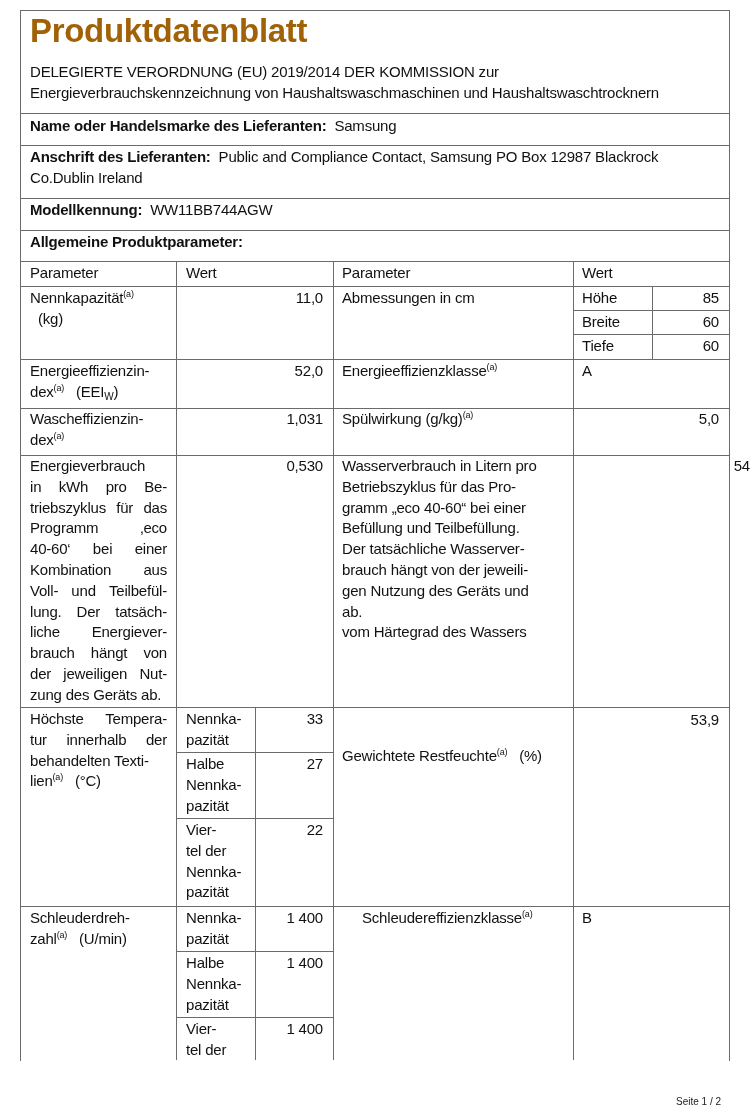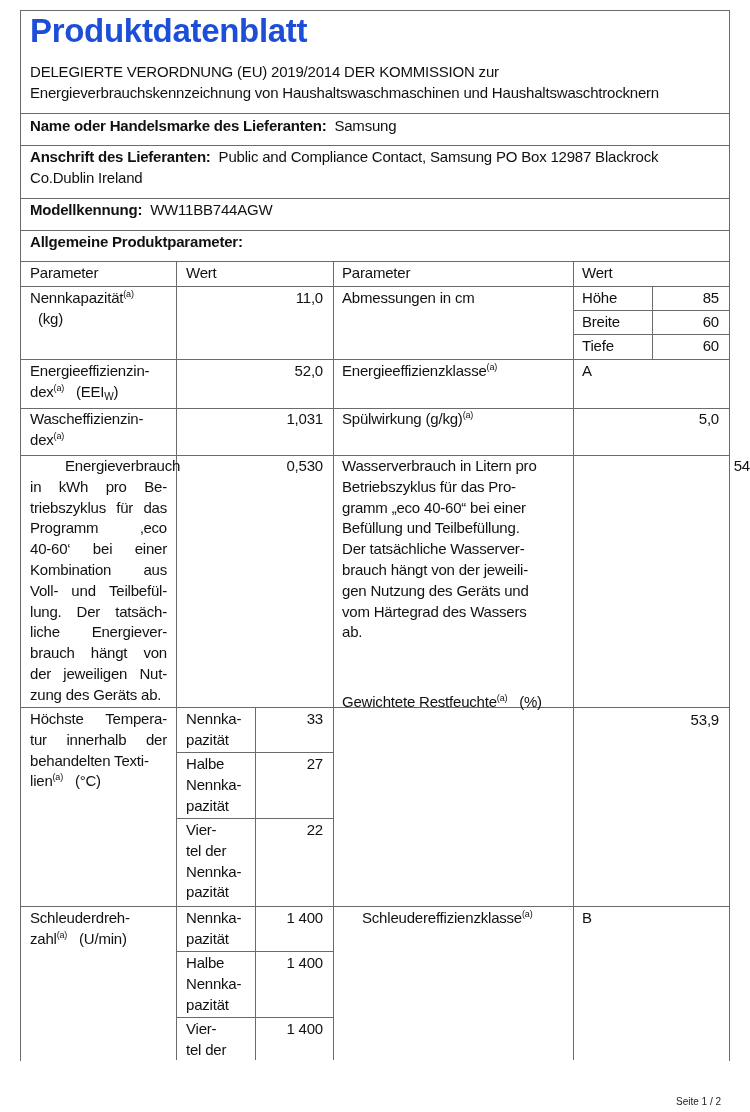--- a/index.html
+++ b/index.html
@@ -4,21 +4,21 @@
 <style>
   html, body { margin: 0; padding: 0; background: #ffffff; }
   body { width: 750px; height: 1112px; position: relative; overflow: hidden;
          font-family: "Liberation Sans", sans-serif; color: #111; }
   .page { position: absolute; left: 0; top: 0; width: 750px; height: 1112px; }
   .frame { position: absolute; left: 20px; top: 10px; width: 708px; height: 1050px;
            border-left: 1.5px solid #6b6b6b; border-right: 1.5px solid #6b6b6b; border-top: 1.5px solid #6b6b6b; }
   .hline { position: absolute; height: 0; border-top: 1.5px solid #6b6b6b; }
   .vline { position: absolute; width: 0; border-left: 1.5px solid #6b6b6b; }
   .t { position: absolute; font-size: 15px; line-height: 20.8px; white-space: nowrap; letter-spacing: -0.2px; }
-  .title { position: absolute; left: 30px; top: 12px; font-size: 33px; font-weight: bold; color: #1d4ed8;
+  .title { position: absolute; left: 30px; top: 12px; font-size: 33px; font-weight: bold; color: #a16207;
            letter-spacing: -0.3px; font-family: "Liberation Sans", sans-serif; }
   .b { font-weight: bold; }
   .r { text-align: right; }
   sup { font-size: 9px; line-height: 0; vertical-align: 6px; }
   sub { font-size: 10px; line-height: 0; vertical-align: -3px; }
   .footer { position: absolute; left: 676px; top: 1096px; font-size: 10px; color: #222; }
 </style>
 </head>
 <body>
 
@@ -106,21 +106,21 @@
   <div class="t" style="left:30px;top:430px;">
     <span>dex</span><sup>(a)</sup>
   </div>
   <div class="t r" style="left:176px;width:147px;top:409px;">1,031</div>
   <div class="t" style="left:342px;top:409px;">
     <span>Spülwirkung (g/kg)</span><sup>(a)</sup>
   </div>
   <div class="t r" style="left:573px;width:146px;top:409px;">5,0</div>
 
   <div id="energy-lines" style="position:absolute;left:30px;top:456px;width:137px;">
-      <div class="t" style="position: relative; white-space: nowrap; display: flex; justify-content: space-between; width: 137px; margin-left: 35px;">
+      <div class="t" style="position: relative; white-space: nowrap; display: flex; justify-content: space-between; width: 137px;">
         <span>Energieverbrauch</span>
       </div>
       <div class="t" style="position: relative; white-space: nowrap; display: flex; justify-content: space-between; width: 137px;">
         <span>in</span>
         <span>kWh</span>
         <span>pro</span>
         <span>Be-</span>
       </div>
       <div class="t" style="position: relative; white-space: nowrap; display: flex; justify-content: space-between; width: 137px;">
         <span>triebszyklus</span>
@@ -168,22 +168,22 @@
     </div>
   <div class="t r" style="left:176px;width:147px;top:456px;">0,530</div>
   <div id="water-lines" style="position:absolute;left:342px;top:456px;width:225px;">
       <div class="t" style="position: relative; white-space: nowrap;">Wasserverbrauch in Litern pro</div>
       <div class="t" style="position: relative; white-space: nowrap;">Betriebszyklus für das Pro-</div>
       <div class="t" style="position: relative; white-space: nowrap;">gramm „eco 40-60“ bei einer</div>
       <div class="t" style="position: relative; white-space: nowrap;">Befüllung und Teilbefüllung.</div>
       <div class="t" style="position: relative; white-space: nowrap;">Der tatsächliche Wasserver-</div>
       <div class="t" style="position: relative; white-space: nowrap;">brauch hängt von der jeweili-</div>
       <div class="t" style="position: relative; white-space: nowrap;">gen Nutzung des Geräts und</div>
+      <div class="t" style="position: relative; white-space: nowrap;">ab.</div>
       <div class="t" style="position: relative; white-space: nowrap;">vom Härtegrad des Wassers</div>
-      <div class="t" style="position: relative; white-space: nowrap;">ab.</div>
     </div>
   <div class="t r" style="left:573px;width:146px;top:456px;padding-left:31px;">54</div>
 
   <div id="temp-lines" style="position:absolute;left:30px;top:709px;width:137px;">
       <div class="t" style="position: relative; white-space: nowrap; display: flex; justify-content: space-between; width: 137px;">
         <span>Höchste</span>
         <span>Tempera-</span>
       </div>
       <div class="t" style="position: relative; white-space: nowrap; display: flex; justify-content: space-between; width: 137px;">
         <span>tur</span>
@@ -207,21 +207,21 @@
     </div>
   <div class="t r" style="left:255px;width:68px;top:754px;">27</div>
   <div id="temp-sub-2" style="position:absolute;left:186px;top:820px;">
       <div class="t" style="position: relative; white-space: nowrap;">Vier-</div>
       <div class="t" style="position: relative; white-space: nowrap;">tel der</div>
       <div class="t" style="position: relative; white-space: nowrap;">Nennka-</div>
       <div class="t" style="position: relative; white-space: nowrap;">pazität</div>
     </div>
   <div class="t r" style="left:255px;width:68px;top:820px;">22</div>
 
-  <div class="t" style="left:342px;top:692px;">
+  <div class="t" style="left:342px;top:746px;">
     <span>Gewichtete Restfeuchte</span><sup>(a)</sup>&nbsp;&nbsp;&nbsp;<span>(%)</span>
   </div>
   <div class="t r" style="left:573px;width:146px;top:710px;">53,9</div>
 
   <div class="t" style="left:30px;top:908px;">Schleuderdreh-</div>
   <div class="t" style="left:30px;top:929px;">
     <span>zahl</span><sup>(a)</sup>&nbsp;&nbsp;&nbsp;<span>(U/min)</span>
   </div>
   <div id="spin-sub-0" style="position:absolute;left:186px;top:908px;">
       <div class="t" style="position: relative; white-space: nowrap;">Nennka-</div>

